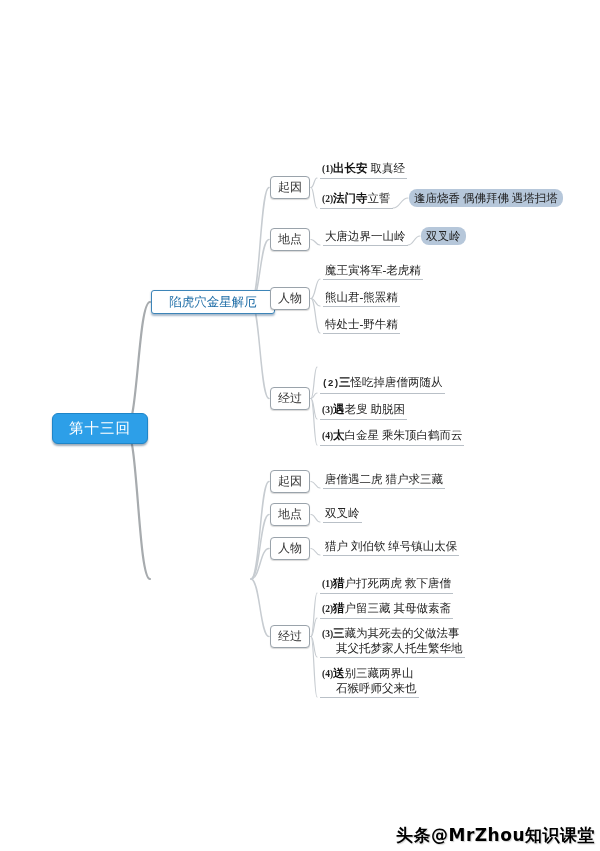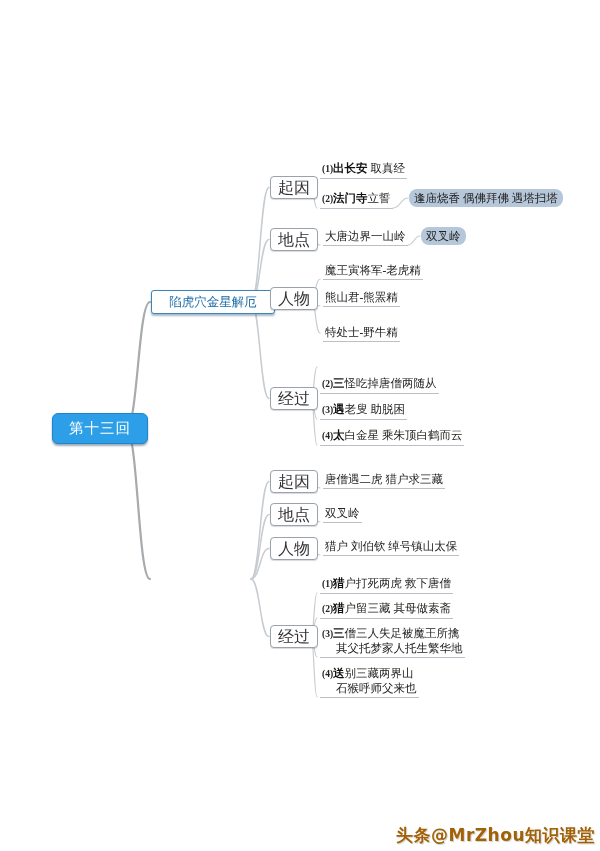--- a/index.html
+++ b/index.html
@@ -16,38 +16,38 @@
     box-shadow:0 2px 2px rgba(40,70,100,.45);
   }
   .branch{
     background:#ffffff;border:1.5px solid #3d85b8;border-radius:3px;
     color:#1c6ca6;font-size:12.5px;line-height:15px;padding:3.5px 5px;
     width:124px;text-align:center;box-sizing:border-box;
     box-shadow:0 1.5px 2px rgba(60,100,140,.45);
   }
   .sec{
     background:#ffffff;border:1px solid #9aa3ab;border-radius:4px;
-    color:#333;font-size:16px;line-height:15px;padding:3px 7px;
+    color:#333;font-size:12px;line-height:15px;padding:3px 7px;
     box-shadow:0 1px 1px rgba(0,0,0,.15);
   }
   .leaf{
     position:absolute;z-index:2;color:#222;font-size:11.5px;line-height:14px;
     padding:0 2px 2px 2px;border-bottom:1px solid #b9c0c7;white-space:nowrap;
   }
   .leaf b{font-weight:bold;color:#111;}
   .leaf .num{font-size:9.5px;font-weight:bold;letter-spacing:0;}
   .leaf .line2{padding-left:14px;}
   .hl{
     position:absolute;z-index:2;background:#b6c7da;border-radius:8px;
     color:#222;font-size:11.5px;line-height:14px;padding:2px 5px;white-space:nowrap;
   }
   .watermark{
     position:absolute;right:5px;top:824px;z-index:3;
     font-family:"DejaVu Sans", sans-serif;font-weight:bold;font-size:17px;
-    color:#a16207;text-shadow:-1px -1px 0 rgba(255,255,255,.95), 1px 1px 1px rgba(120,120,120,.35);
+    color:#000000;text-shadow:-1px -1px 0 rgba(255,255,255,.95), 1px 1px 1px rgba(120,120,120,.35);
     letter-spacing:0.5px;
   }
 </style>
 </head>
 <body>
 
 <div id="canvas">
 
   <svg id="wires" xmlns="http://www.w3.org/2000/svg">
       <path d="M126,428.5 C138,428.5 138,302 150,302" fill="none" stroke="#a7abae" stroke-width="2.2" stroke-linecap="round"></path>
@@ -102,25 +102,25 @@
     <span>大唐边界一山岭</span>
   </div>
   <div class="hl" style="left:421px;top:227px;">双叉岭</div>
 
   <div class="leaf" style="left:323px;top:263px;">
     <span>魔王寅将军-老虎精</span>
   </div>
   <div class="leaf" style="left:323px;top:290px;">
     <span>熊山君-熊罴精</span>
   </div>
-  <div class="leaf" style="left:323px;top:317px;margin-top:8px;">
+  <div class="leaf" style="left:323px;top:317px;">
     <span>特处士-野牛精</span>
   </div>
 
-  <div class="leaf" style="left:320px;top:376px;">
+  <div class="leaf" style="left:320px;top:376px;font-family:Liberation Mono, monospace;">
     <span class="num">(2)</span><b>三</b><span>怪吃掉唐僧两随从</span>
   </div>
   <div class="leaf" style="left:320px;top:402px;">
     <span class="num">(3)</span><b>遇</b><span>老叟 助脱困</span>
   </div>
   <div class="leaf" style="left:320px;top:428px;">
     <span class="num">(4)</span><b>太</b><span>白金星 乘朱顶白鹤而云</span>
   </div>
 
   <div class="node sec" style="left:270px;top:470px;">起因</div>
@@ -138,21 +138,21 @@
     <span>猎户 刘伯钦 绰号镇山太保</span>
   </div>
 
   <div class="leaf" style="left:320px;top:576px;">
     <span class="num">(1)</span><b>猎</b><span>户打死两虎 救下唐僧</span>
   </div>
   <div class="leaf" style="left:320px;top:601px;">
     <span class="num">(2)</span><b>猎</b><span>户留三藏 其母做素斋</span>
   </div>
   <div class="leaf" style="left:320px;top:626px;">
-    <div><span class="num">(3)</span><b>三</b><span>僧三人失足被魔王所擒</span></div>
+    <div><span class="num">(3)</span><b>三</b><span>藏为其死去的父做法事</span></div>
     <div class="line2">其父托梦家人托生繁华地</div>
   </div>
   <div class="leaf" style="left:320px;top:666px;">
     <div><span class="num">(4)</span><b>送</b><span>别三藏两界山</span></div>
     <div class="line2">石猴呼师父来也</div>
   </div>
 
   <div class="watermark">头条@MrZhou知识课堂</div>
 
 </div>

